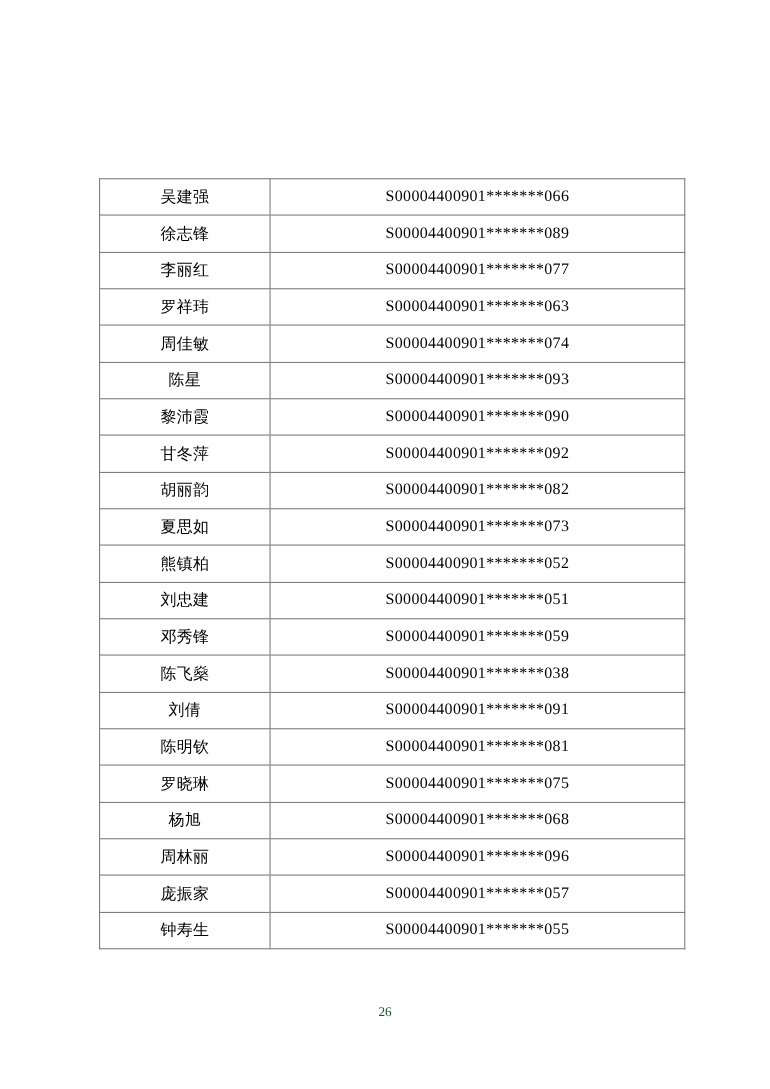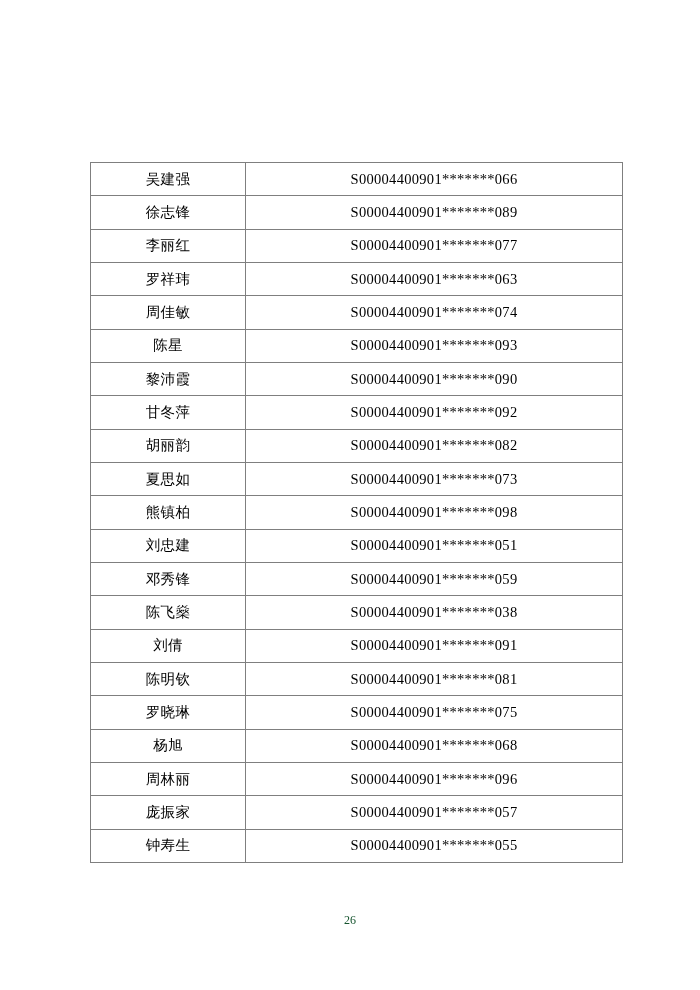--- a/index.html
+++ b/index.html
@@ -91,21 +91,21 @@
         <tr>
           <td>胡丽韵</td>
           <td>S00004400901*******082</td>
         </tr>
         <tr>
           <td>夏思如</td>
           <td>S00004400901*******073</td>
         </tr>
         <tr>
           <td>熊镇柏</td>
-          <td>S00004400901*******098</td>
+          <td>S00004400901*******052</td>
         </tr>
         <tr>
           <td>刘忠建</td>
           <td>S00004400901*******051</td>
         </tr>
         <tr>
           <td>邓秀锋</td>
           <td>S00004400901*******059</td>
         </tr>
         <tr>

